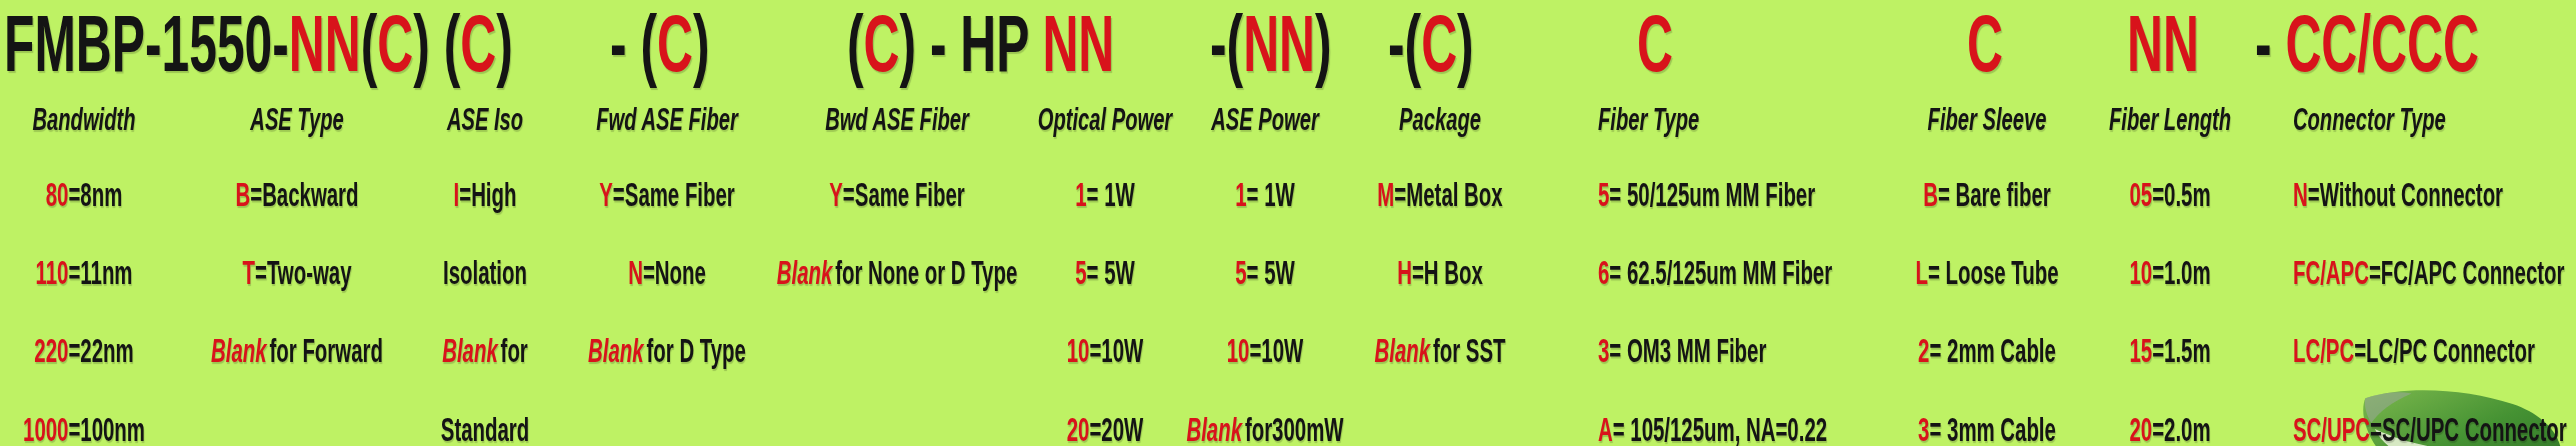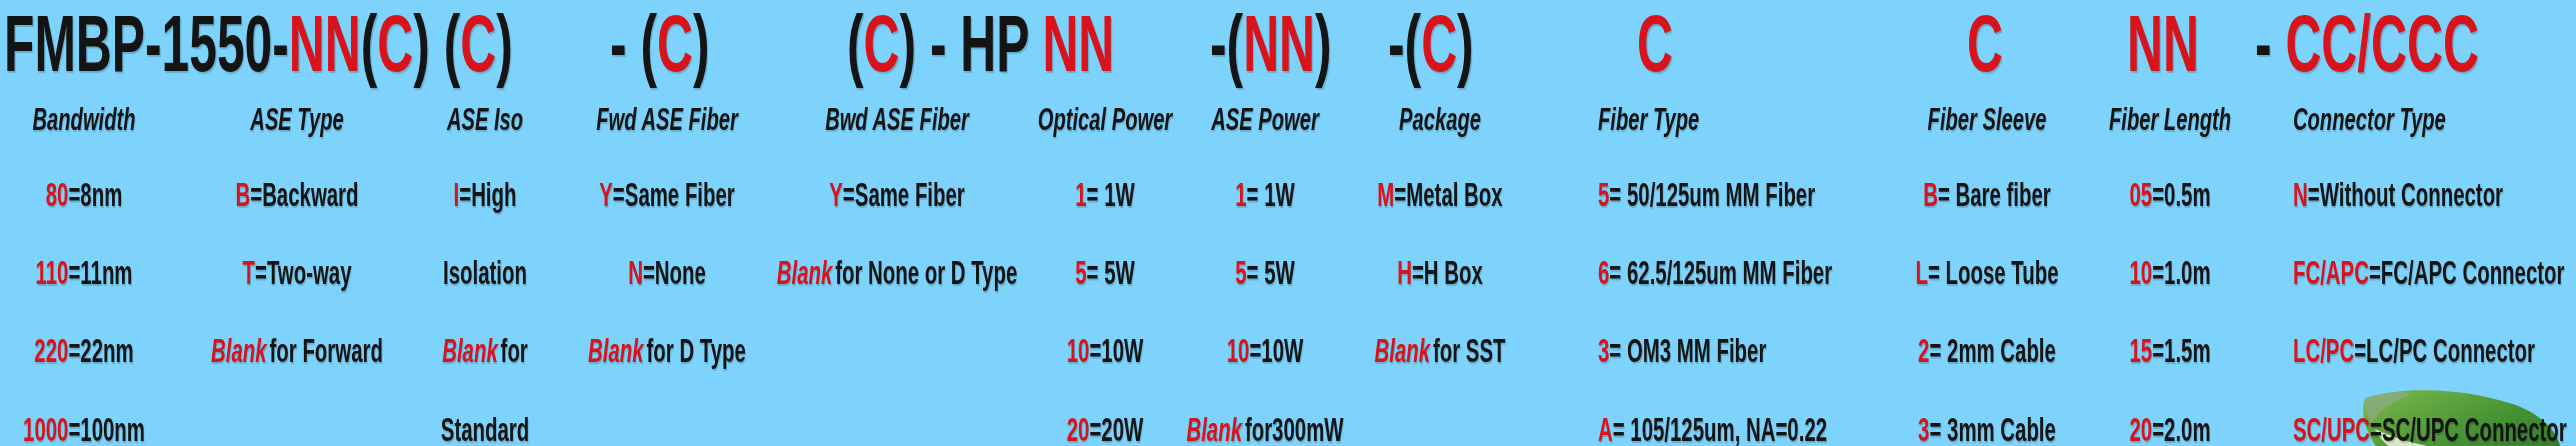--- a/index.html
+++ b/index.html
@@ -1,19 +1,19 @@
 <!DOCTYPE html>
 <html style="--red: #d8131b; --ink: #141414; --leaf-dark: #2c6f26; --leaf-mid: #459233; --leaf-light: #7cb84d;font-size:9.5px"><head>
 <meta charset="utf-8">
 <style>
   html,body{margin:0;padding:0;background:#ffffff;}
   .page{
     position:relative;
     width:2576px;height:447px;
-    background:#7dd3fc;
+    background:#bef264;
     overflow:hidden;
     font-family:"Liberation Sans",sans-serif;
     font-weight:bold;
     color:var(--ink,#141414);
   }
   
   .tseg{
     position:absolute;
     top:3.6px;
     font-size:79px;

